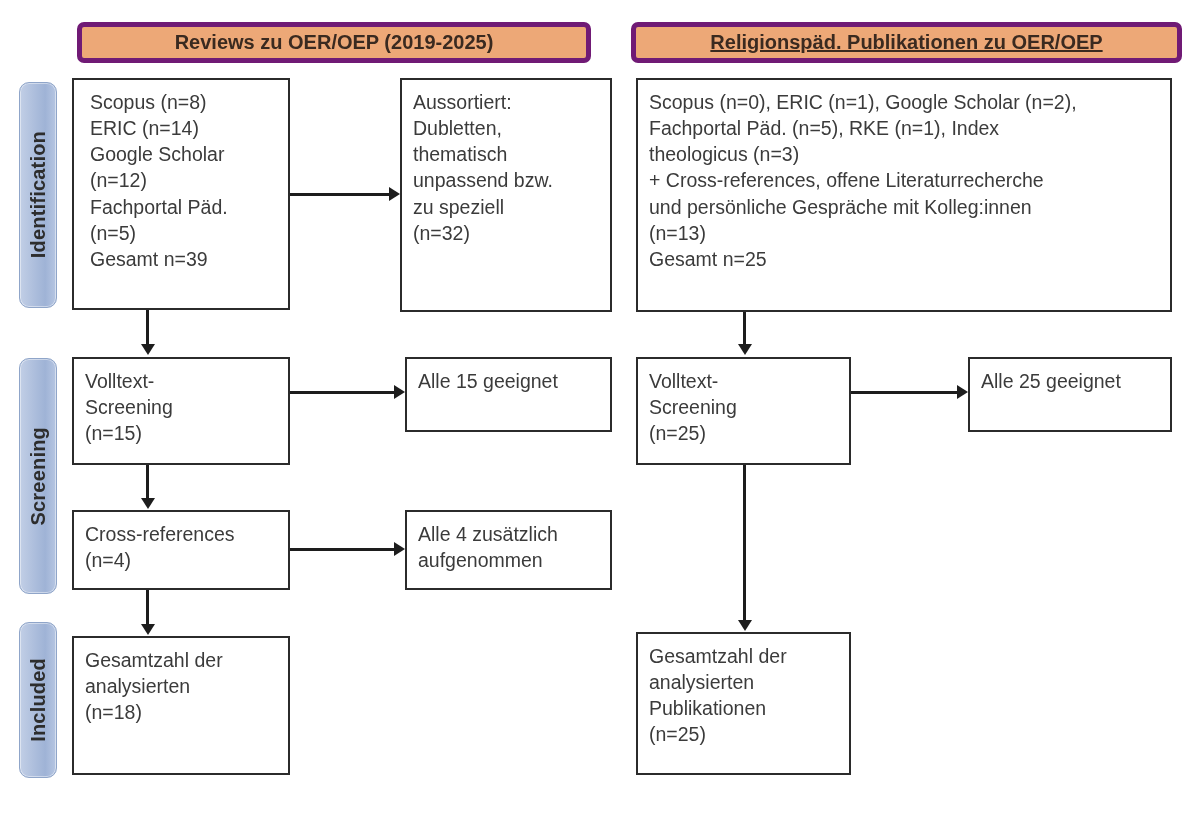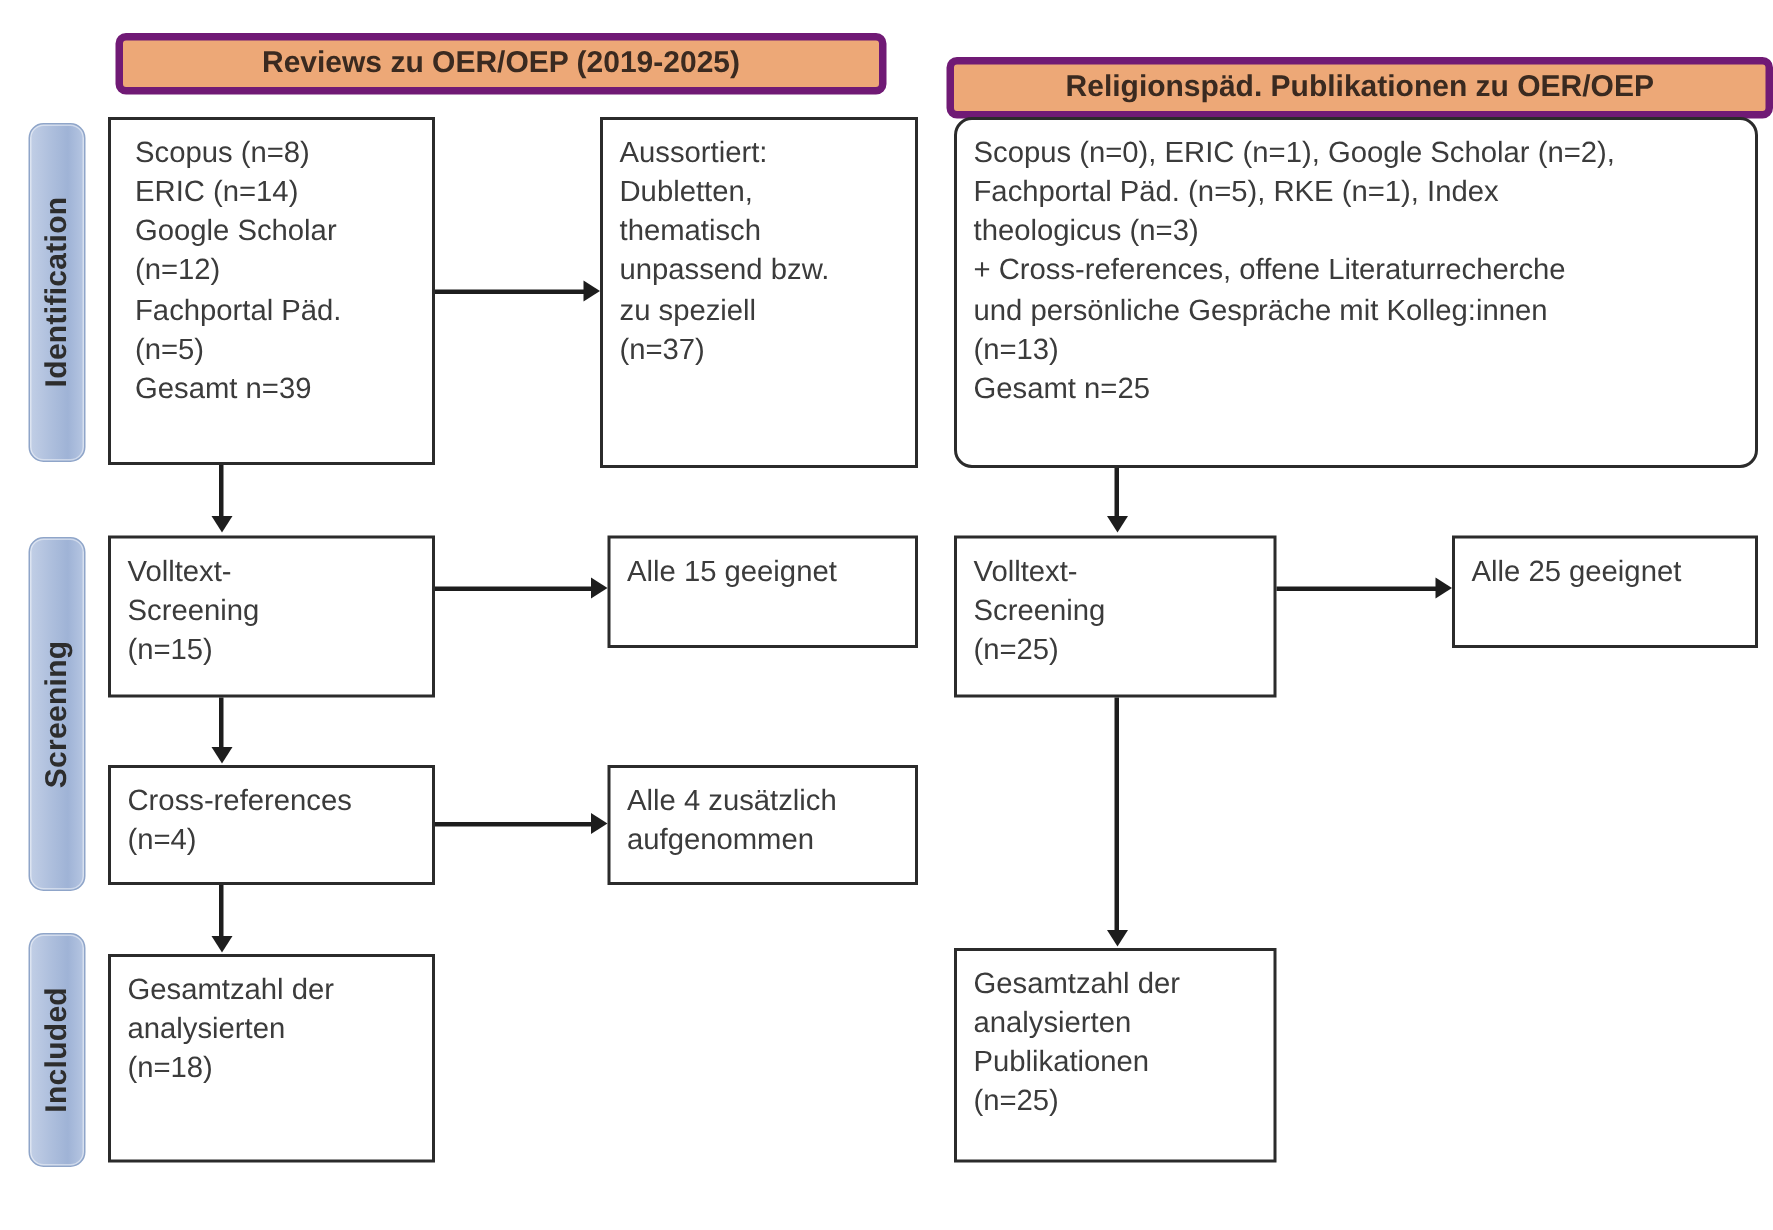--- a/index.html
+++ b/index.html
@@ -107,41 +107,41 @@
   <div class="stage-pill" style="left:19px; top:358px; height:234px;">
     <span>Screening</span>
   </div>
   <div class="stage-pill" style="left:19px; top:622px; height:154px;">
     <span>Included</span>
   </div>
 
   <div class="col-header" style="left:77px; top:22px; width:504px;">
     <span>Reviews zu OER/OEP (2019-2025)</span>
   </div>
-  <div class="col-header" style="left:631px; top:38px; width:541px;">
+  <div class="col-header" style="left:631px; top:22px; width:541px;text-decoration:underline;">
     <span>Religionspäd. Publikationen zu OER/OEP</span>
   </div>
 
   <div class="flow-box" style="left:72px; top:78px; width:218px; height:232px;padding-left:16px;">
     <div class="line">Scopus (n=8)</div>
     <div class="line">ERIC (n=14)</div>
     <div class="line">Google Scholar</div>
     <div class="line">(n=12)</div>
     <div class="line">Fachportal Päd.</div>
     <div class="line">(n=5)</div>
     <div class="line">Gesamt n=39</div>
   </div>
 
   <div class="flow-box" style="left:400px; top:78px; width:212px; height:234px;">
     <div class="line">Aussortiert:</div>
     <div class="line">Dubletten,</div>
     <div class="line">thematisch</div>
     <div class="line">unpassend bzw.</div>
     <div class="line">zu speziell</div>
-    <div class="line">(n=37)</div>
+    <div class="line">(n=32)</div>
   </div>
 
   <div class="conn h" style="left:290px; top:193px; width:100px;"></div>
   <div class="arrow-right" style="left:389px; top:187px;"></div>
 
   <div class="conn v" style="left:146px; top:310px; height:36px;"></div>
   <div class="arrow-down" style="left:140.5px; top:344px;"></div>
 
   <div class="flow-box" style="left:72px; top:357px; width:218px; height:108px;">
     <div class="line">Volltext-</div>
@@ -174,21 +174,21 @@
 
   <div class="conn v" style="left:146px; top:590px; height:36px;"></div>
   <div class="arrow-down" style="left:140.5px; top:624px;"></div>
 
   <div class="flow-box" style="left:72px; top:636px; width:218px; height:139px;">
     <div class="line">Gesamtzahl der</div>
     <div class="line">analysierten</div>
     <div class="line">(n=18)</div>
   </div>
 
-  <div class="flow-box wide" style="left:636px; top:78px; width:536px; height:234px;border-radius:12px;">
+  <div class="flow-box wide" style="left:636px; top:78px; width:536px; height:234px;">
     <div class="line">Scopus (n=0), ERIC (n=1), Google Scholar (n=2),</div>
     <div class="line">Fachportal Päd. (n=5), RKE (n=1), Index</div>
     <div class="line">theologicus (n=3)</div>
     <div class="line">+ Cross-references, offene Literaturrecherche</div>
     <div class="line">und persönliche Gespräche mit Kolleg:innen</div>
     <div class="line">(n=13)</div>
     <div class="line">Gesamt n=25</div>
   </div>
 
   <div class="conn v" style="left:743px; top:312px; height:34px;"></div>

